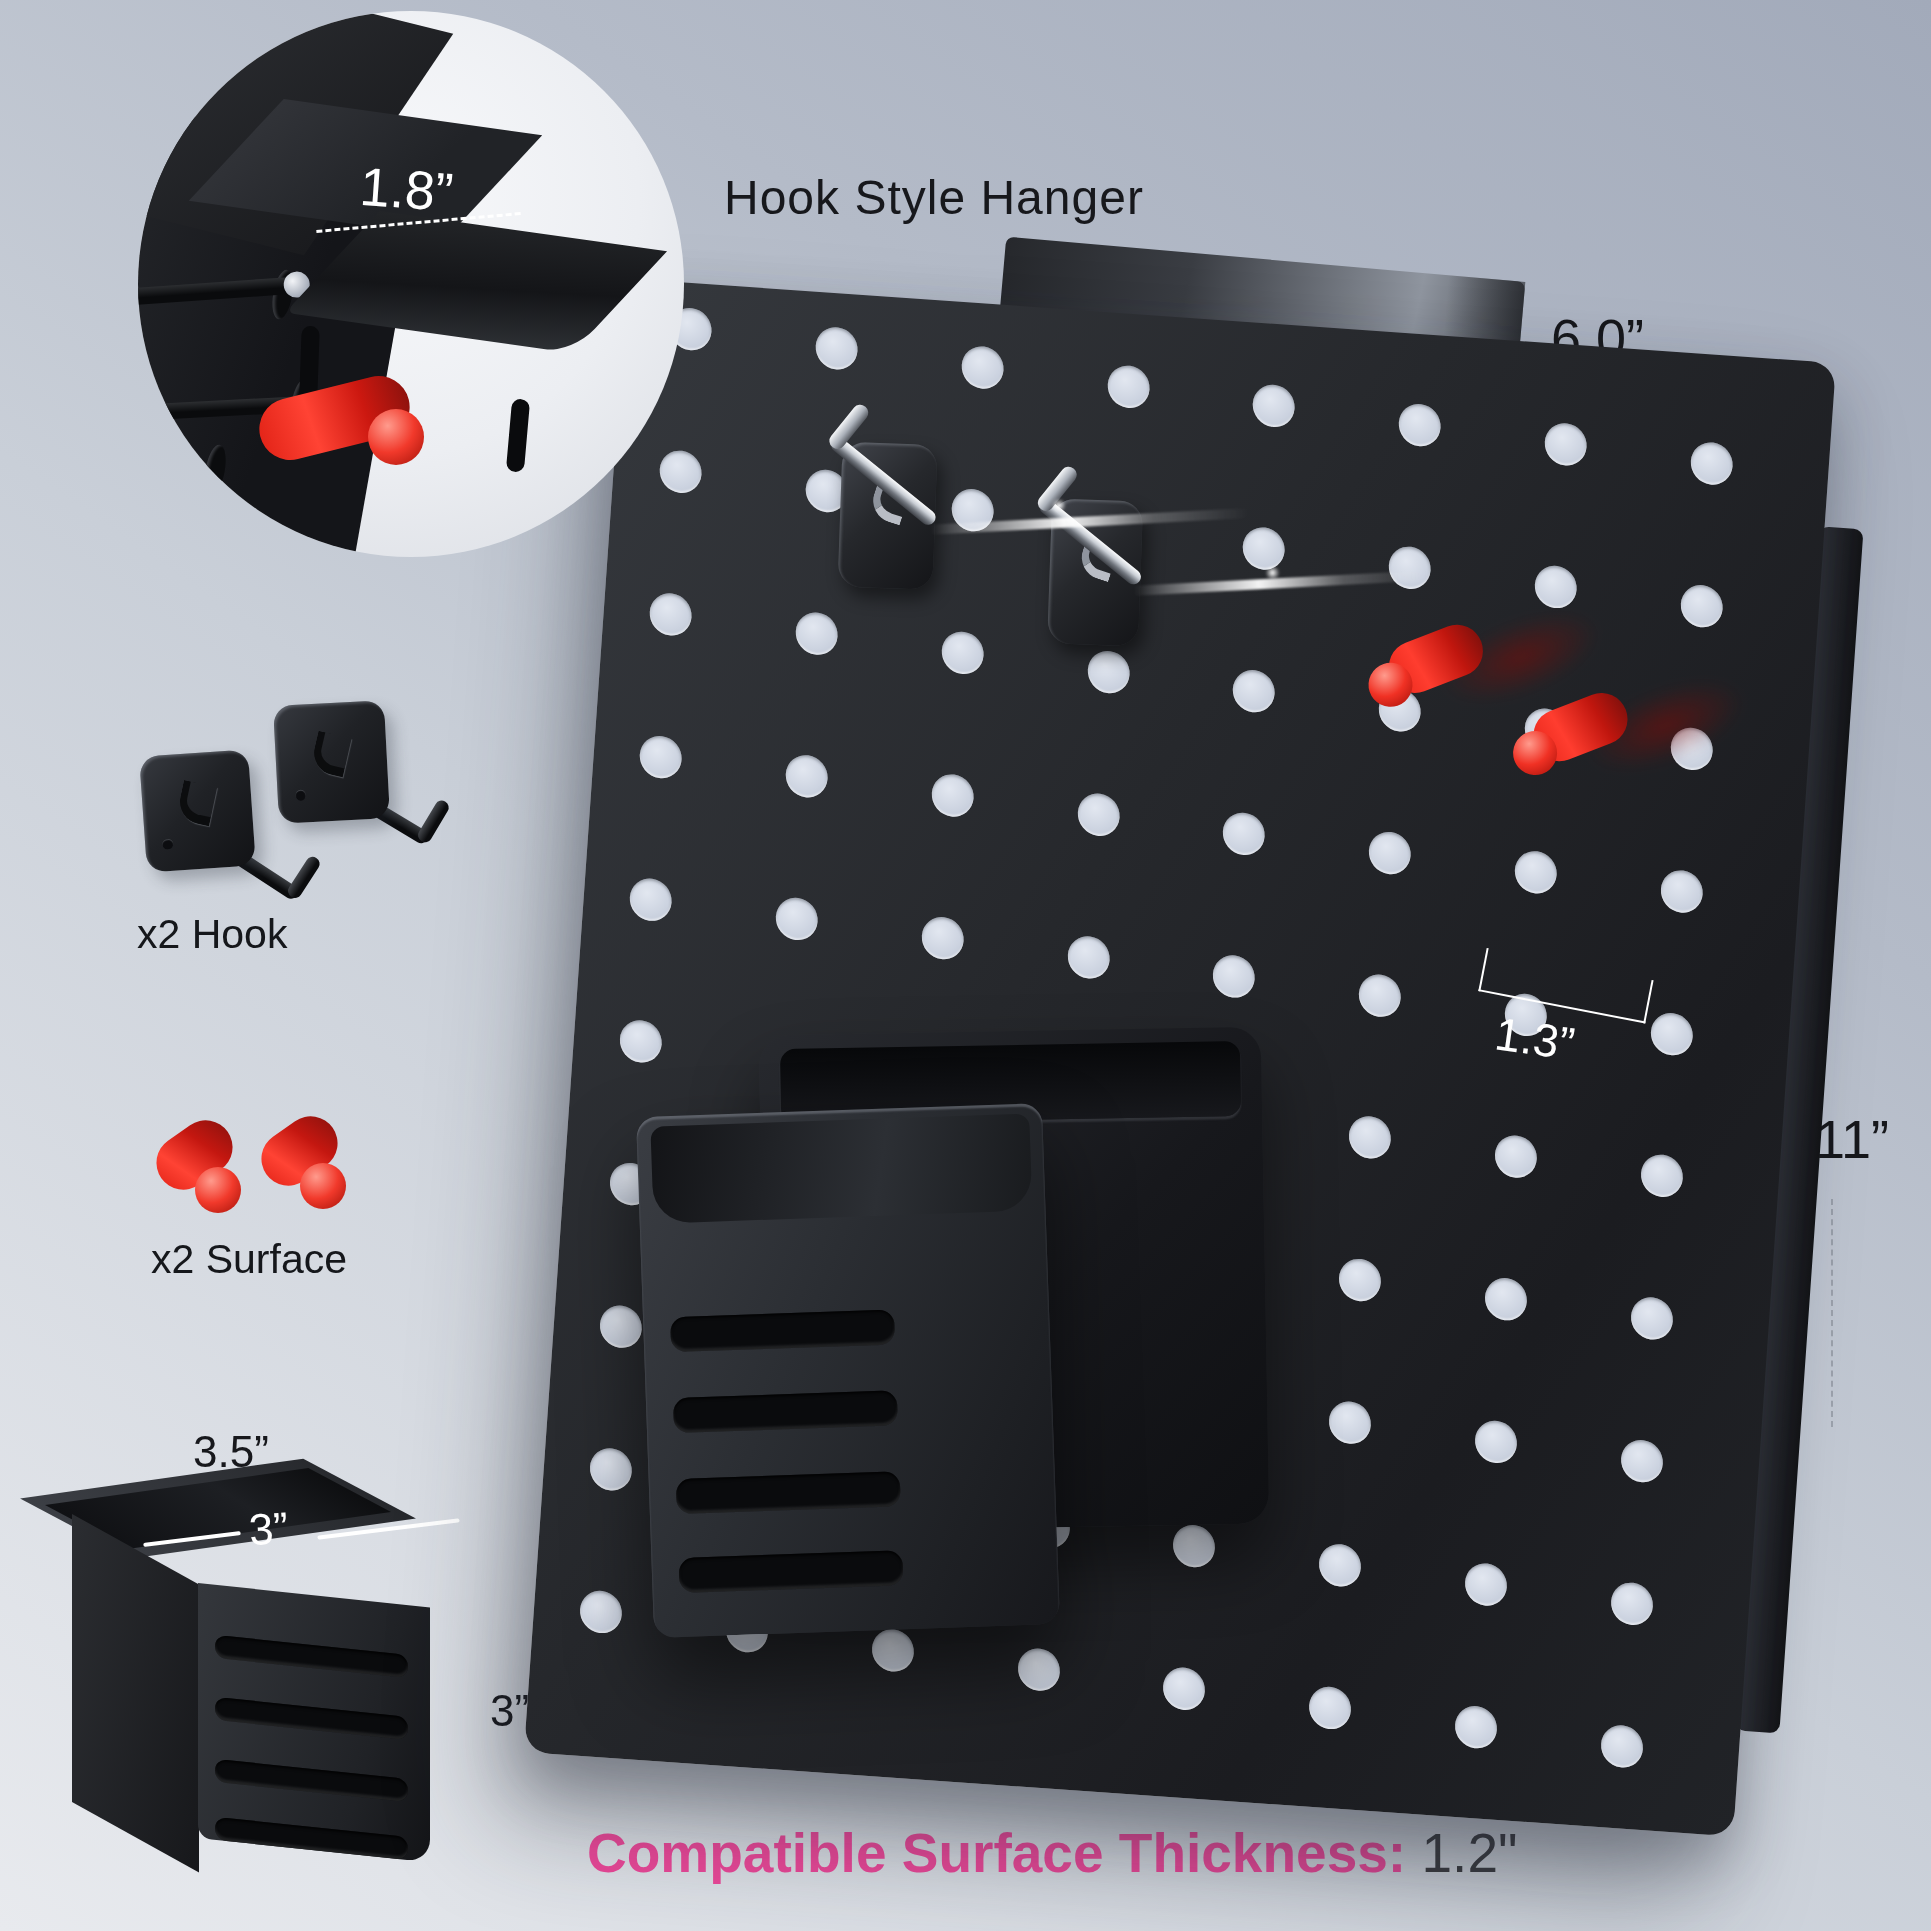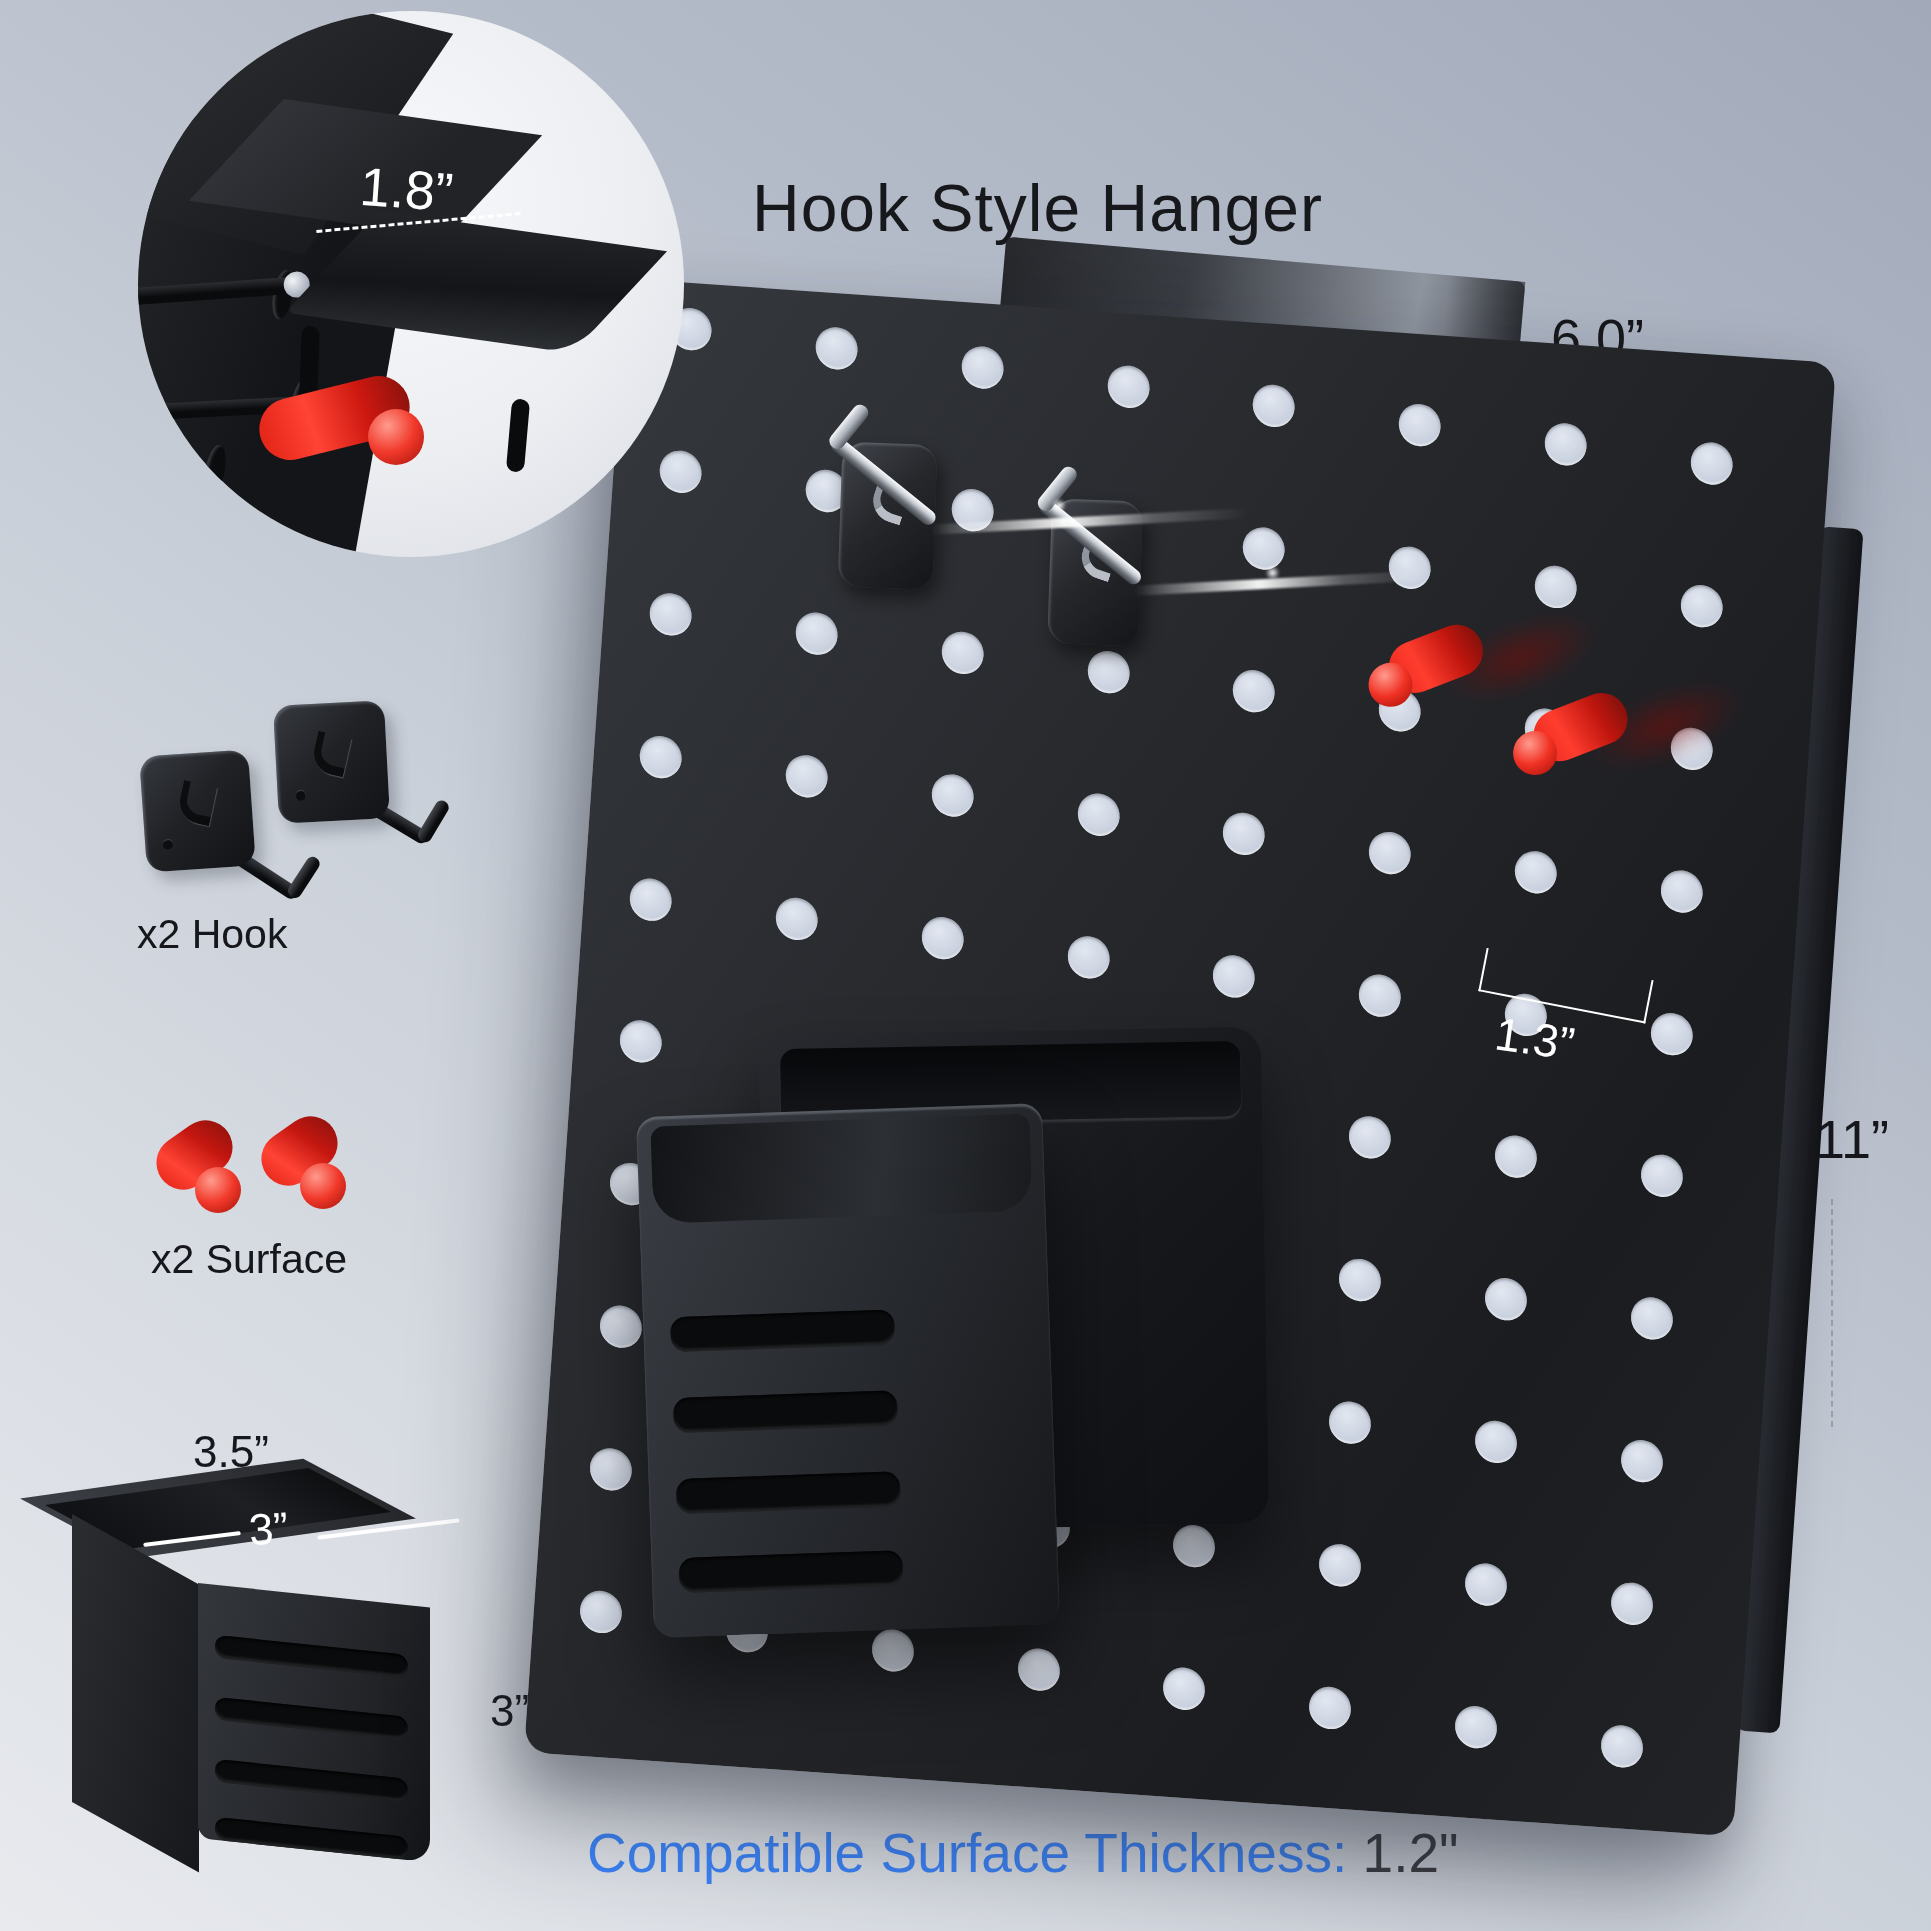--- a/index.html
+++ b/index.html
@@ -4,21 +4,21 @@
 <style>
   html,body{margin:0;padding:0;}
   body{
     width:1931px;height:1931px;overflow:hidden;position:relative;
     font-family:"Liberation Sans", sans-serif;
     background:linear-gradient(215deg,#a2aaba 0%,#b4bbc8 30%,#c9cfd8 55%,#e8eaee 100%);
   }
   .abs{position:absolute;}
 
   
-  .title{left:752px;top:170px;font-size:66px;color:#17181c;letter-spacing:1px;}
+  .title{left:724px;top:170px;font-size:48px;color:#17181c;letter-spacing:1px;}
   .dim{color:#17181c;font-size:54px;}
   .dim-98{left:1551px;top:307px;}
   .dim-11{left:1815px;top:1108px;}
   .dash-v{left:1831px;top:1199px;height:228px;width:0;border-left:2.9px dashed rgba(95,100,110,.38);}
 
   
   .board-wrap{left:574px;top:319px;width:1212px;height:1477px;transform:rotate(4deg);z-index:10;}
   .board-face{position:absolute;inset:0;border-radius:25px;z-index:1;
     background:linear-gradient(120deg,#35383d 0%,#26282c 40%,#1b1c20 75%,#212327 100%);
     box-shadow:-29px 68px 106px rgba(35,40,52,.35), 0 29px 58px rgba(35,40,52,.30);}
@@ -123,21 +123,21 @@
     background:linear-gradient(100deg,#2b2d31 0%,#17181b 100%);}
   .mb-front{left:198px;top:1583px;width:232px;height:255px;z-index:6;transform:skewY(6deg);transform-origin:top left;
     border-radius:0 0 23px 13.5px;background:linear-gradient(105deg,#34373c 0%,#202226 70%,#141518 100%);}
   .mb-front .slot{left:17.4px;width:193px;height:23px;}
   .mb-line{height:3.9px;background:#fff;z-index:7;border-radius:1.9px;}
   .mb-dim-inner{color:#fff;font-size:44px;z-index:7;transform:rotate(-4deg);}
   .mb-dim{color:#17181c;font-size:44px;z-index:7;}
 
   
   .footer{left:587px;top:1821px;z-index:8;white-space:nowrap;font-size:55px;}
-  .footer .lab{font-weight:normal;color:#3b82f6;}
+  .footer .lab{font-weight:bold;color:#ec4899;}
   .footer .val{color:#3b3c40;margin-left:15.4px;}
 </style>
 </head>
 <body>
 
 <div class="abs hanger-bracket">
   <div class="edge-light"></div>
   <div class="side-shade"></div>
 </div>
 

